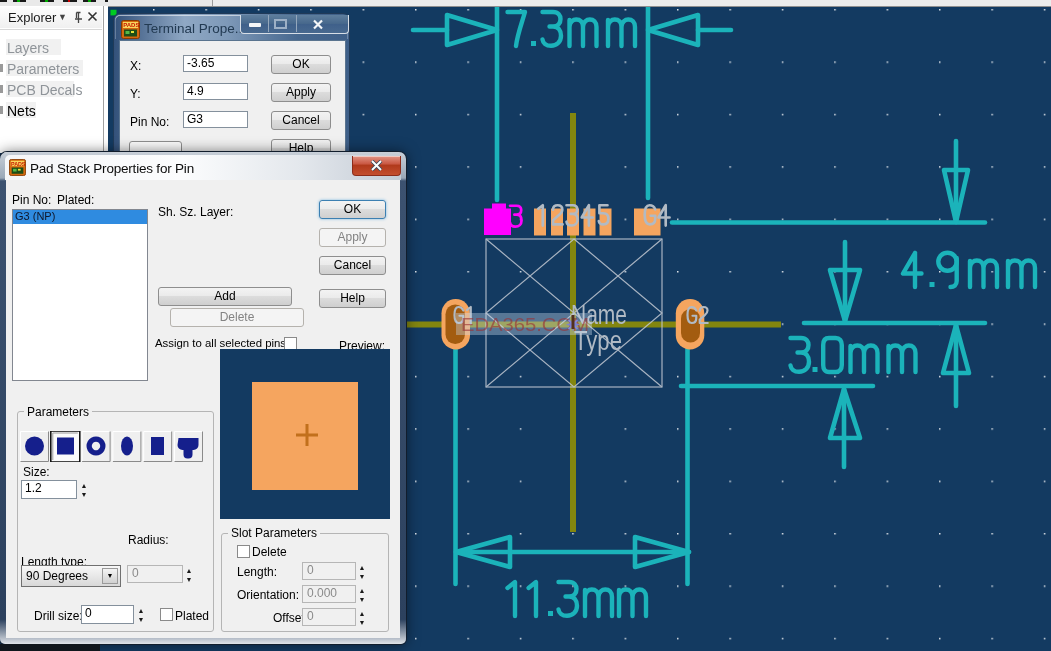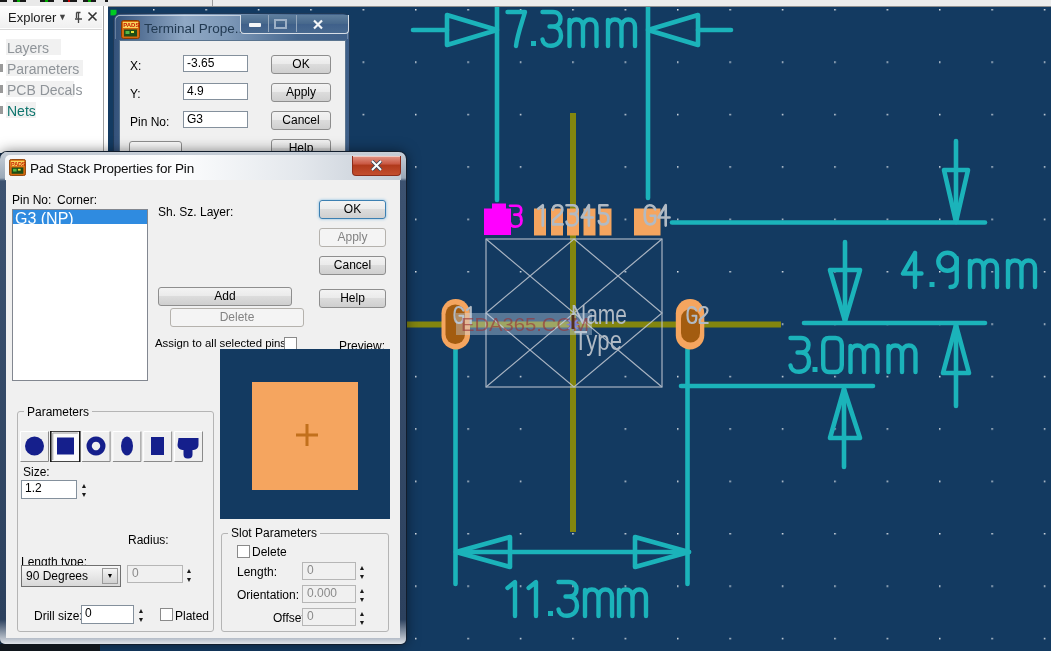--- a/index.html
+++ b/index.html
@@ -268,21 +268,21 @@
         </svg>
  </div>
  <div class="abs" style="left:0;top:22.5px;width:102px;height:2px;border-top:1px solid #d8d8d8;"></div>
  <div class="abs" style="left:6px;top:33px;width:55px;height:16px;background:#f1f1f1;"></div>
  <div class="abs" style="left:6px;top:54px;width:77px;height:16px;background:#f1f1f1;"></div>
  <div class="abs" style="left:6px;top:75px;width:68px;height:16px;background:#f1f1f1;"></div>
  <div class="abs" style="left:6px;top:96px;width:30px;height:16px;background:#f1f1f1;"></div>
  <div class="abs" style="left:7px;top:34px;font-size:14px;color:#8f9499;">Layers</div>
  <div class="abs" style="left:7px;top:55px;font-size:14px;color:#8f9499;">Parameters</div>
  <div class="abs" style="left:7px;top:76px;font-size:14px;color:#8f9499;">PCB Decals</div>
- <div class="abs" style="left:7px;top:97px;font-size:14px;color:#0f766e;">Nets</div>
+ <div class="abs" style="left:7px;top:97px;font-size:14px;color:#000000;">Nets</div>
  <div class="abs" style="left:0;top:58px;width:3px;height:8px;background:#9a9a9a;"></div>
  <div class="abs" style="left:0;top:79px;width:3px;height:8px;background:#9a9a9a;"></div>
  <div class="abs" style="left:0;top:100px;width:3px;height:8px;background:#9a9a9a;"></div>
 </div>
 
 <div class="abs" style="left:114px;top:14px;width:235px;height:143px;border-radius:6px 6px 0 0;background:linear-gradient(90deg,#33517a,#8fa8c4 30%,#7e99b8 48%,#47688f 78%,#3e5f88);box-shadow:0 0 0 1px #203a58;">
 
  <div class="abs" style="left:1px;top:1px;right:1px;height:24px;border-radius:5px 5px 0 0;box-shadow:inset 0 1px 0 rgba(255,255,255,0.55), inset 1px 0 0 rgba(255,255,255,0.25), inset -1px 0 0 rgba(255,255,255,0.25);"></div>
 
  <svg class="abs" style="left:7px;top:6px;" width="19" height="19" viewBox="0 0 19 19">
@@ -338,23 +338,23 @@
  <div class="abs" style="left:352px;top:4px;width:47px;height:19px;border:1px solid #8c2c1a;border-top:none;border-radius:0 0 4px 4px;background:linear-gradient(#e29586,#cb5a45 40%,#b13a1c 50%,#c34e2e);box-shadow:inset 0 1px 0 rgba(255,255,255,0.5);">
    <svg class="abs" style="left:17px;top:4px;" width="13" height="11" viewBox="0 0 13 11">
           <path d="M2,1 L11,10 M11,1 L2,10" stroke="#3a4a5e" stroke-width="3.6"></path>
           <path d="M2,1 L11,10 M11,1 L2,10" stroke="#ffffff" stroke-width="1.9"></path>
         </svg>
  </div>
 
  <div class="abs f0" style="left:6px;top:28px;width:394px;height:458px;"></div>
 
  <div class="lbl" style="left:12px;top:41px;">Pin No:</div>
- <div class="lbl" style="left:57px;top:41px;">Corner:</div>
+ <div class="lbl" style="left:57px;top:41px;">Plated:</div>
  <div class="abs" style="left:12px;top:57px;width:134px;height:170px;background:#fff;border:1px solid #828790;">
-   <div style="position:absolute;left:0;top:0;width:132px;height:14px;background:#2f8be0;color:#ffffff;font-size:16px;padding-left:2px;">G3 (NP)</div>
+   <div style="position:absolute;left:0;top:0;width:132px;height:14px;background:#2f8be0;color:#0f172a;font-size:11px;padding-left:2px;">G3 (NP)</div>
  </div>
  <div class="lbl" style="left:158px;top:41px;margin-top:12px;">Sh. Sz. Layer:</div>
  <div class="btn" style="left:319px;top:48px;width:65px;height:17px;line-height:16px;border-color:#3c7fb1;box-shadow:0 0 3px #7ab8e0;">OK</div>
  <div class="btn dis" style="left:319px;top:76px;width:65px;height:17px;line-height:16px;">Apply</div>
  <div class="btn" style="left:319px;top:104px;width:65px;height:17px;line-height:16px;">Cancel</div>
  <div class="btn" style="left:319px;top:137px;width:65px;height:17px;line-height:16px;">Help</div>
  <div class="btn" style="left:158px;top:135px;width:132px;height:17px;line-height:16px;">Add</div>
  <div class="btn dis" style="left:170px;top:156px;width:132px;height:17px;line-height:16px;">Delete</div>
  <div class="lbl" style="left:155px;top:185px;font-size:11.4px;">Assign to all selected pins</div>
  <div class="cb" style="left:284px;top:185px;"></div>

